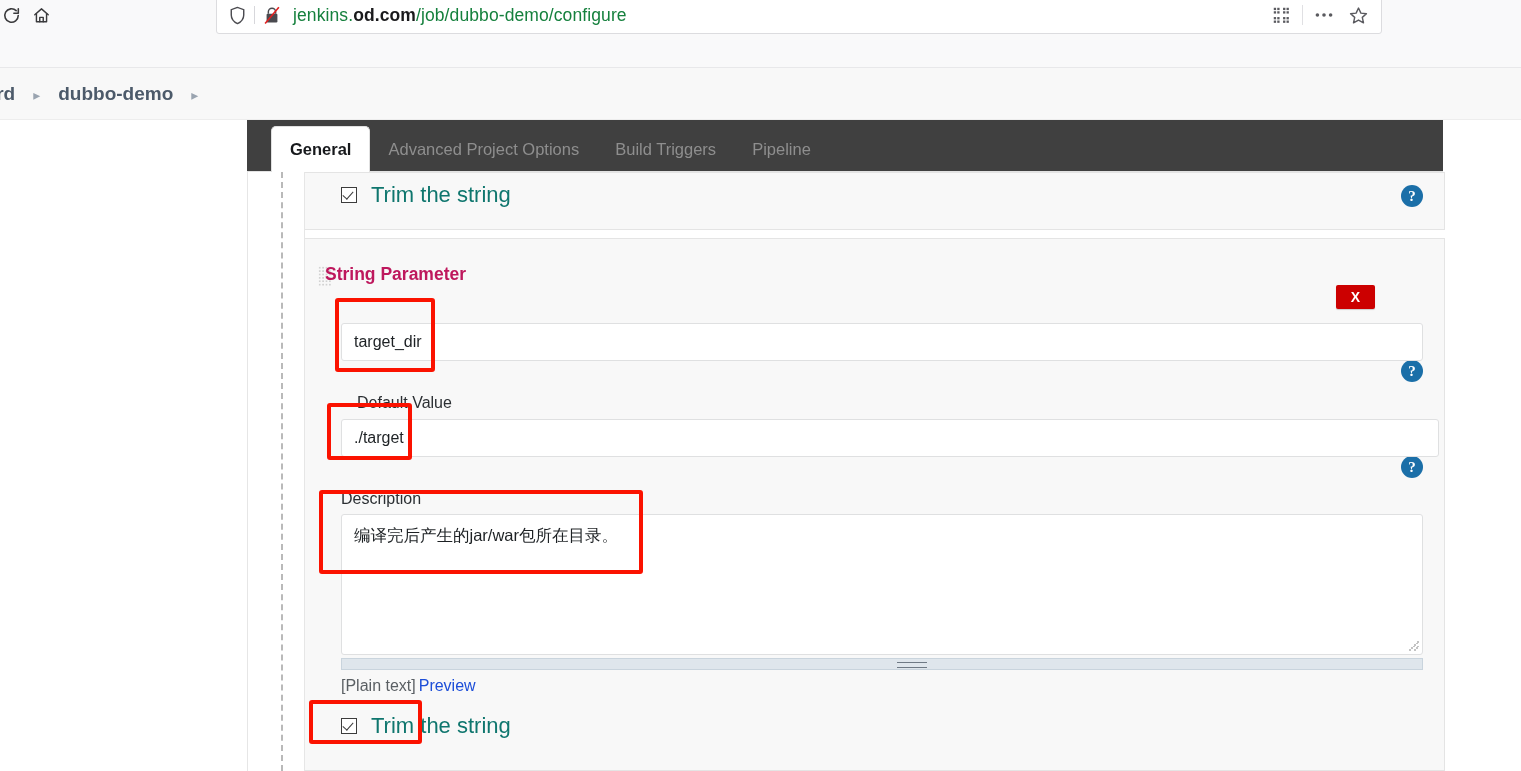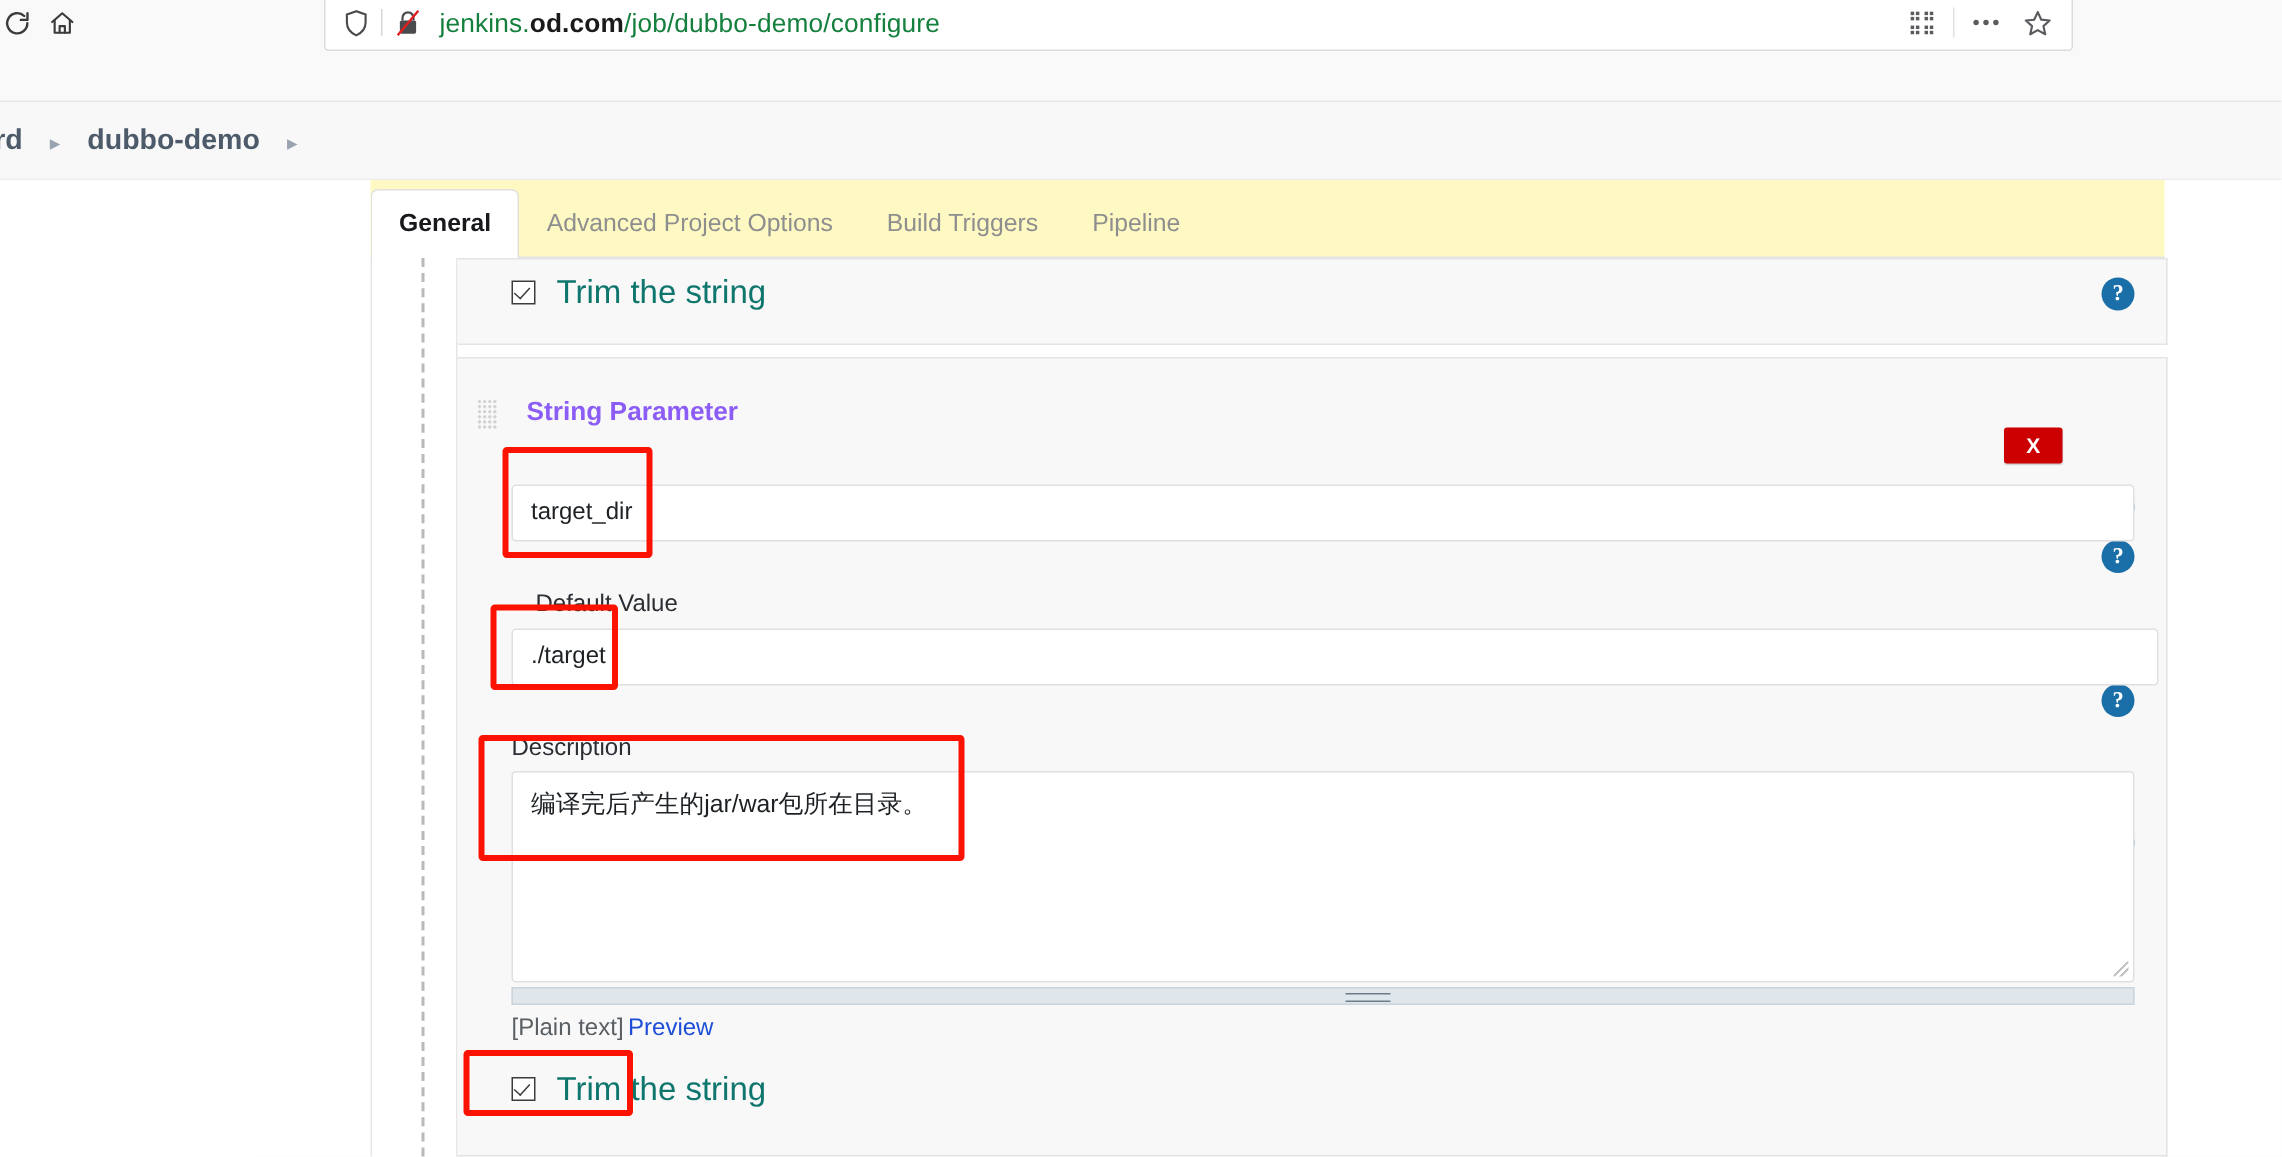--- a/index.html
+++ b/index.html
@@ -88,23 +88,24 @@
   #config-panel {
     position: absolute; left: 247px; top: 120px;
     width: 1196px; height: 651px;
     background: #ffffff;
   }
 
   
   #tab-strip {
     position: absolute; left: 0; top: 0;
     width: 1196px; height: 52px;
-    background: #fef9c3;
+    background: #404040;
     border-bottom: 1px solid #e3e3e3;
     display: flex; align-items: flex-end;
+    padding-left: 24px;
   }
   .tab {
     font-size: 16.5px;
     color: #8e8e8e;
     padding: 0 18px;
     height: 44px;
     display: flex; align-items: center;
     white-space: nowrap;
   }
   .tab.active {
@@ -193,22 +194,22 @@
   
   #grip-icon {
     position: absolute; left: 13px; top: 27px;
     width: 14px; height: 20px;
     background-image:
       radial-gradient(#d0d0d0 45%, transparent 46%);
     background-size: 3.4px 3.4px;
     opacity: .95;
   }
   #param-title {
-    position: absolute; left: 46px; top: 25px;
-    font-size: 17.5px; font-weight: bold; color: #8b5cf6;
+    position: absolute; left: 20px; top: 25px;
+    font-size: 17.5px; font-weight: bold; color: #be185d;
   }
 
   .field-label {
     position: absolute;
     font-size: 16px; color: #2b2f33;
   }
   .text-input {
     position: absolute;
     height: 38px;
     background: #ffffff;

